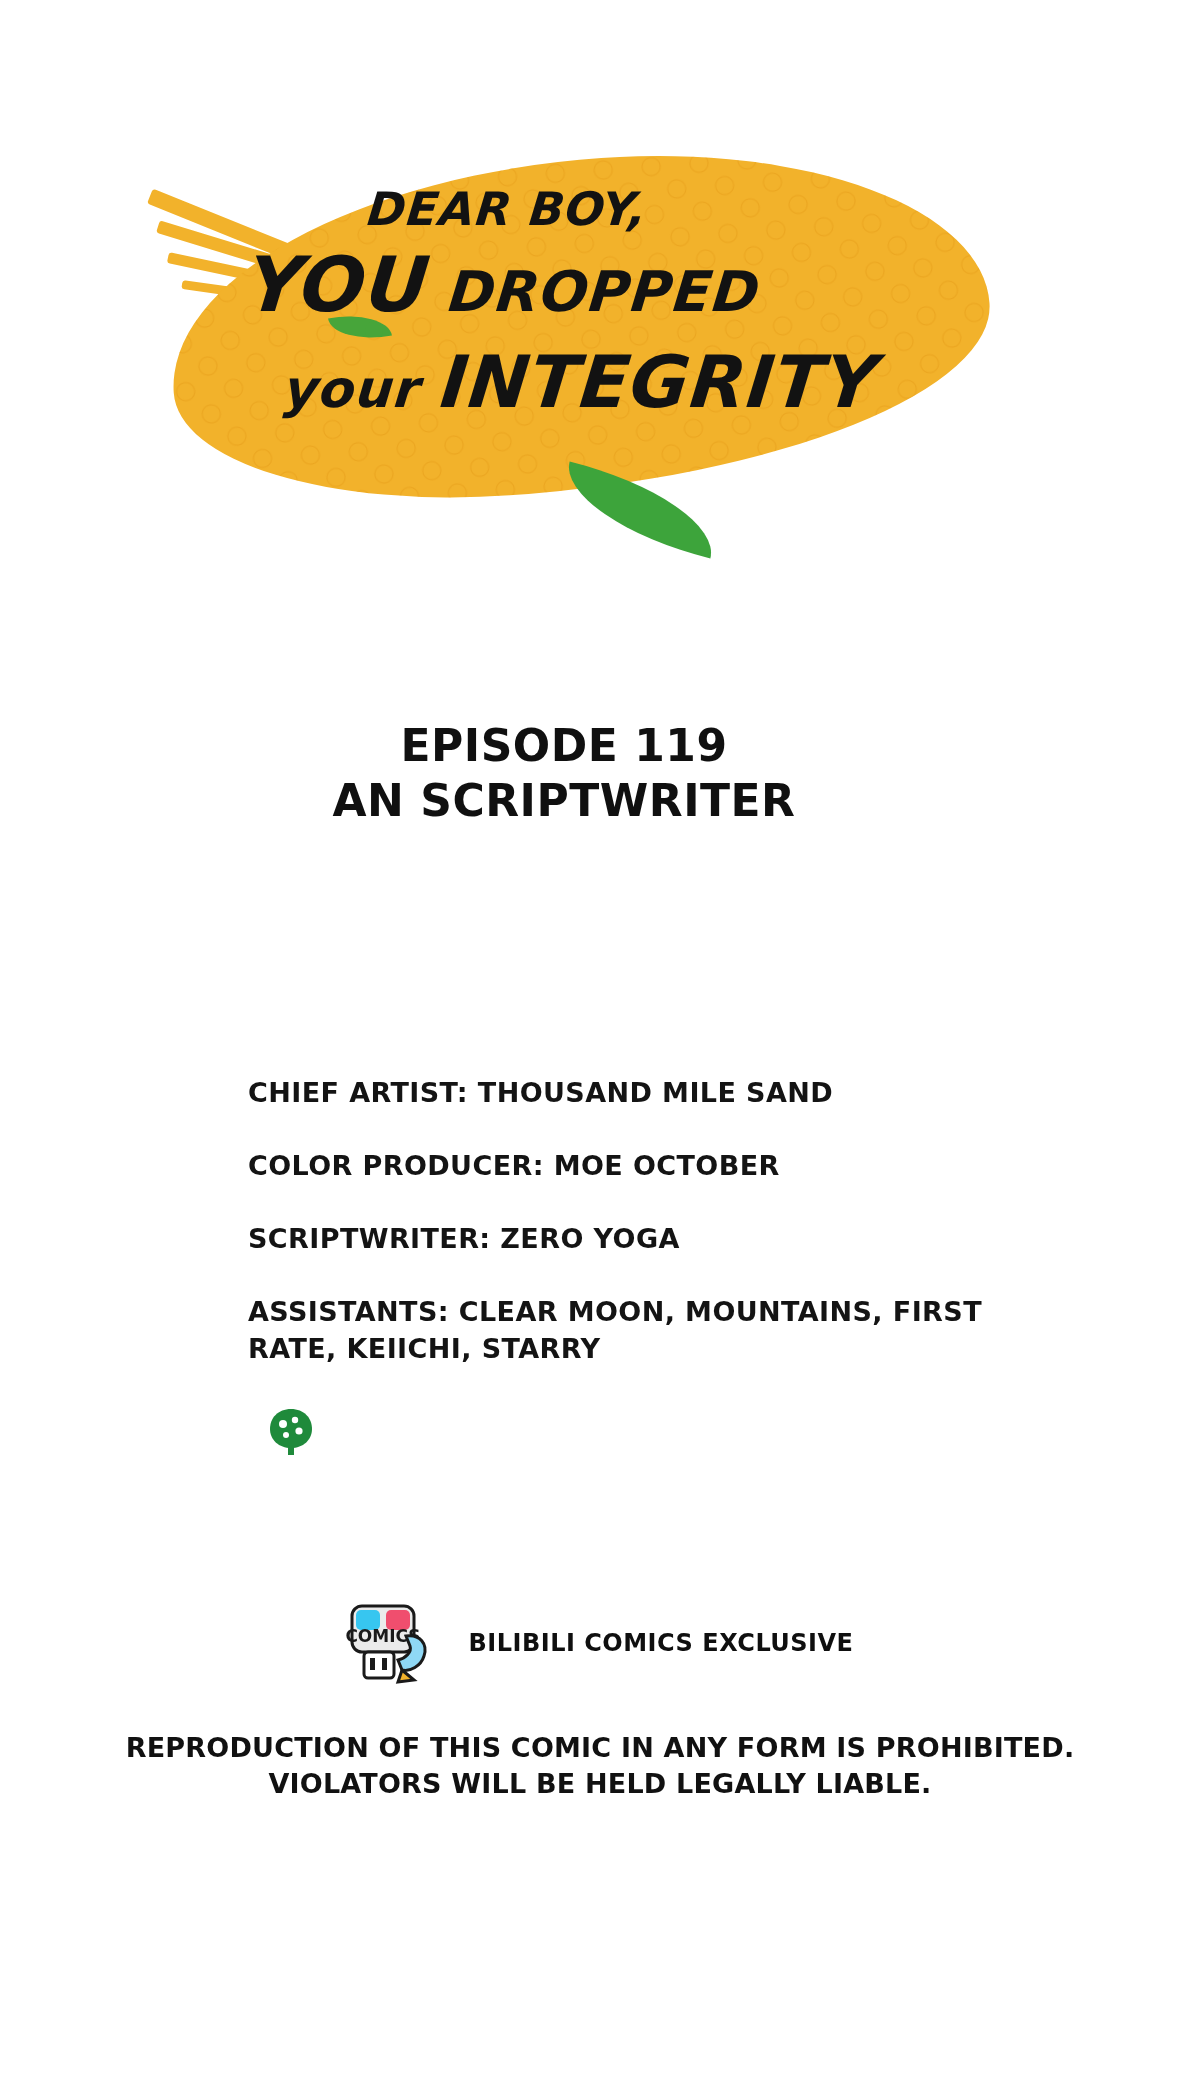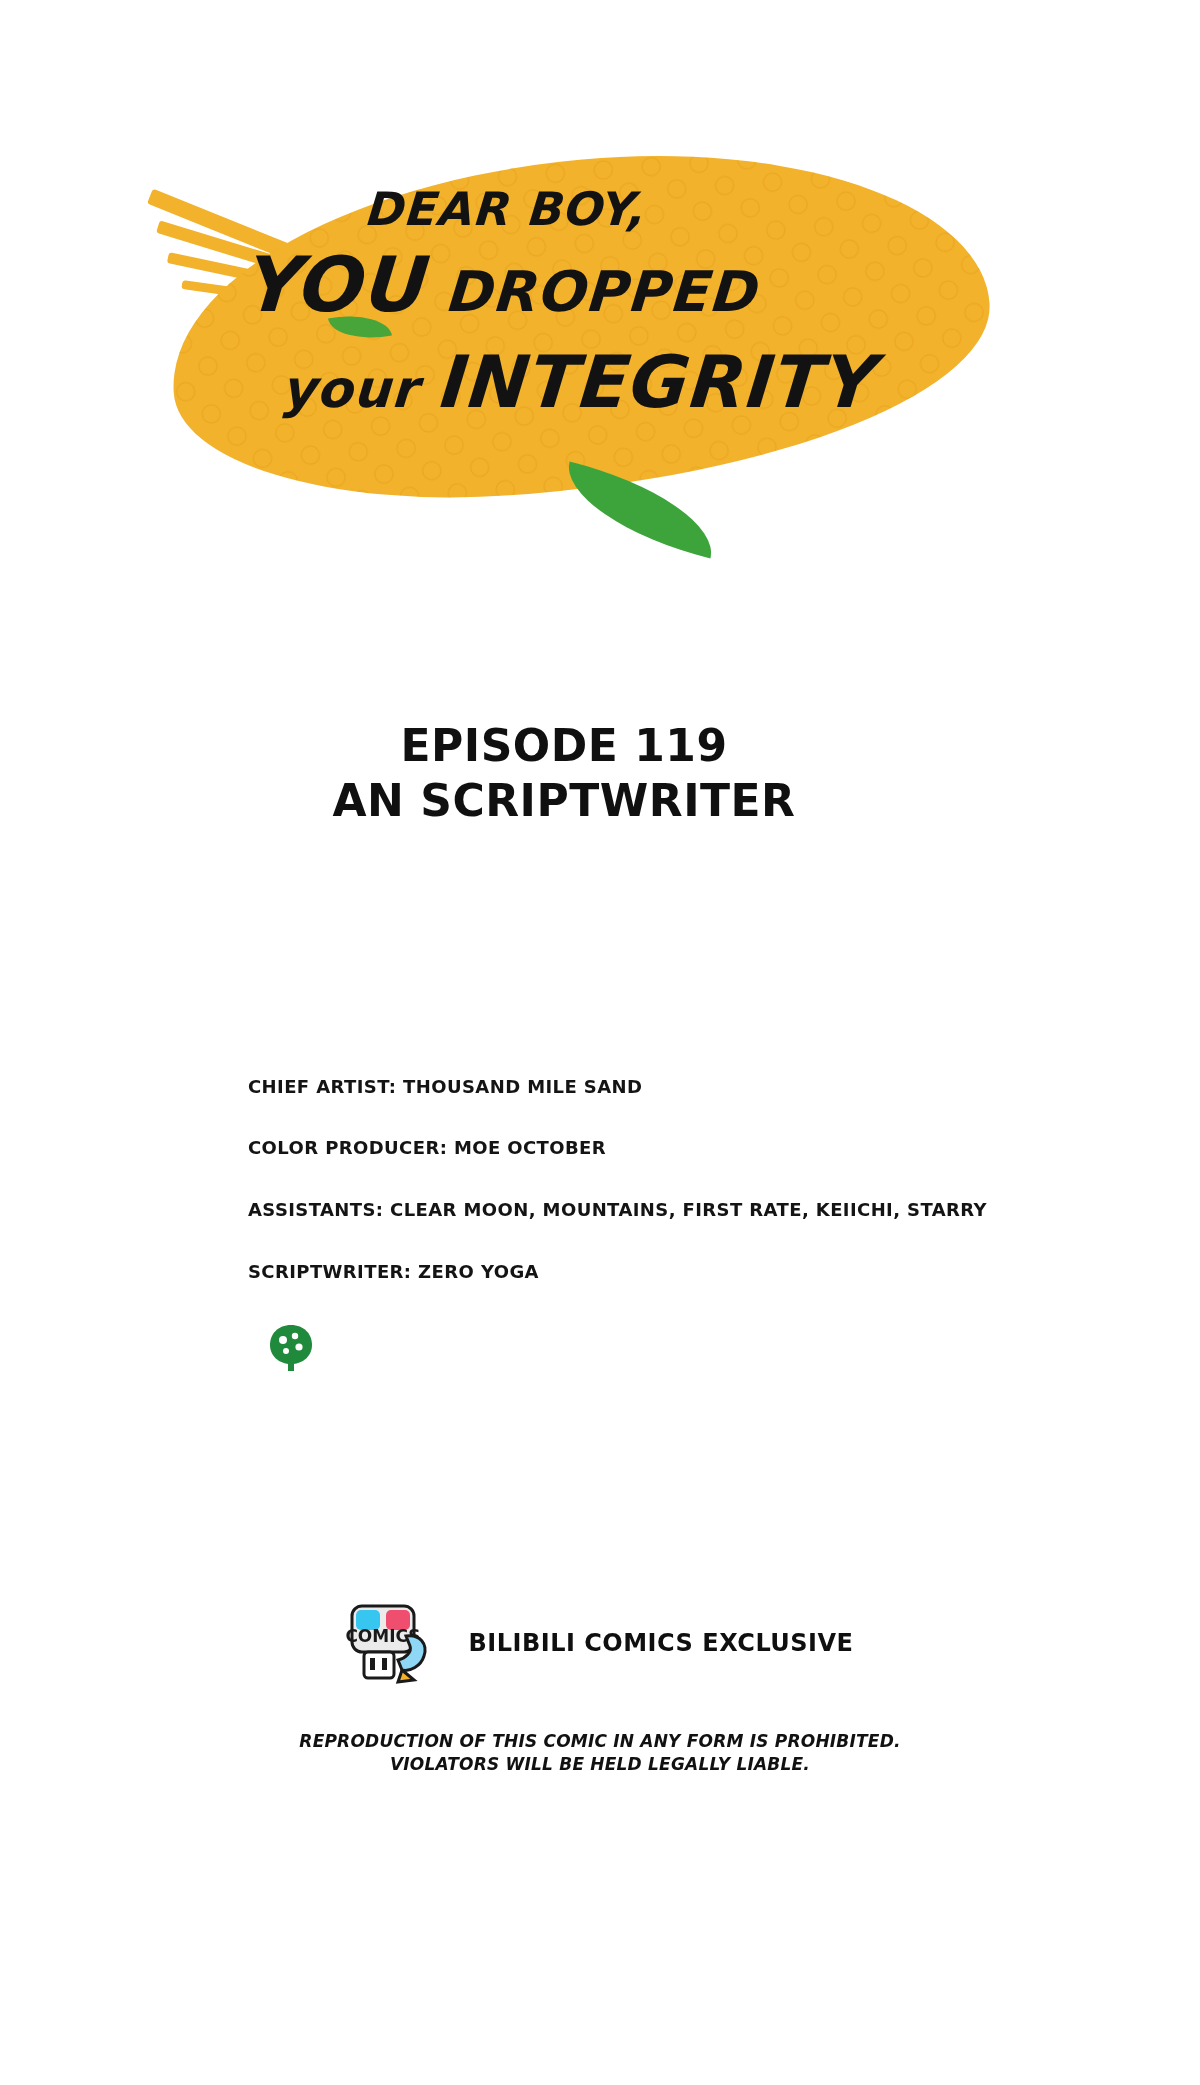--- a/index.html
+++ b/index.html
@@ -117,21 +117,21 @@
   .episode .line2 { display: block; }
 
   
   .credits {
     position: absolute;
     left: 248px;
     top: 1075px;
     width: 820px;
     font-family: "DejaVu Sans", sans-serif;
     font-weight: bold;
-    font-size: 18px;
+    font-size: 27px;
     line-height: 1.3;
     letter-spacing: 0.4px;
     color: #141414;
   }
   .credit-row {
     margin-bottom: 38px;
     position: relative;
   }
   .credit-row.multiline { line-height: 1.35; }
   .studio-mark {
@@ -168,25 +168,24 @@
     color: #0f0f0f;
   }
   .legal {
     position: absolute;
     left: 0;
     top: 1730px;
     width: 1200px;
     text-align: center;
     font-family: "DejaVu Sans", sans-serif;
     font-weight: bold;
-    font-size: 17px;
+    font-size: 27px;
     line-height: 1.35;
     color: #111111;
     letter-spacing: 0.2px;
-    font-style: italic;
   }
   .legal span { display: block; }
 </style>
 </head>
 <body>
 
 <div class="title-art">
   <div class="brush-tail t1"></div>
   <div class="brush-tail t2"></div>
   <div class="brush-tail t3"></div>
@@ -207,22 +206,22 @@
 </div>
 
 <div class="episode">
   <span>EPISODE 119</span>
   <span class="line2">AN SCRIPTWRITER</span>
 </div>
 
 <div class="credits">
   <div class="credit-row">CHIEF ARTIST: THOUSAND MILE SAND</div>
   <div class="credit-row">COLOR PRODUCER: MOE OCTOBER</div>
+  <div class="credit-row">SCRIPTWRITER: ZERO YOGA</div>
   <div class="credit-row multiline">ASSISTANTS: CLEAR MOON, MOUNTAINS, FIRST RATE, KEIICHI, STARRY</div>
-  <div class="credit-row">SCRIPTWRITER: ZERO YOGA</div>
   <div class="credit-row">
     <span class="studio-mark">
       <svg viewBox="0 0 54 54" width="54" height="54" aria-hidden="true">
         <path d="M27 4 C14 4 6 13 6 24 c0 11 9 19 21 19 s21-8 21-19 C48 13 40 4 27 4 z" fill="#1F8A3B"></path>
         <path d="M24 30 h6 v20 h-6 z" fill="#1F8A3B"></path>
         <circle cx="19" cy="19" r="4" fill="#ffffff"></circle>
         <circle cx="31" cy="15" r="3.2" fill="#ffffff"></circle>
         <circle cx="35" cy="26" r="3.6" fill="#ffffff"></circle>
         <circle cx="22" cy="30" r="3" fill="#ffffff"></circle>
       </svg>

